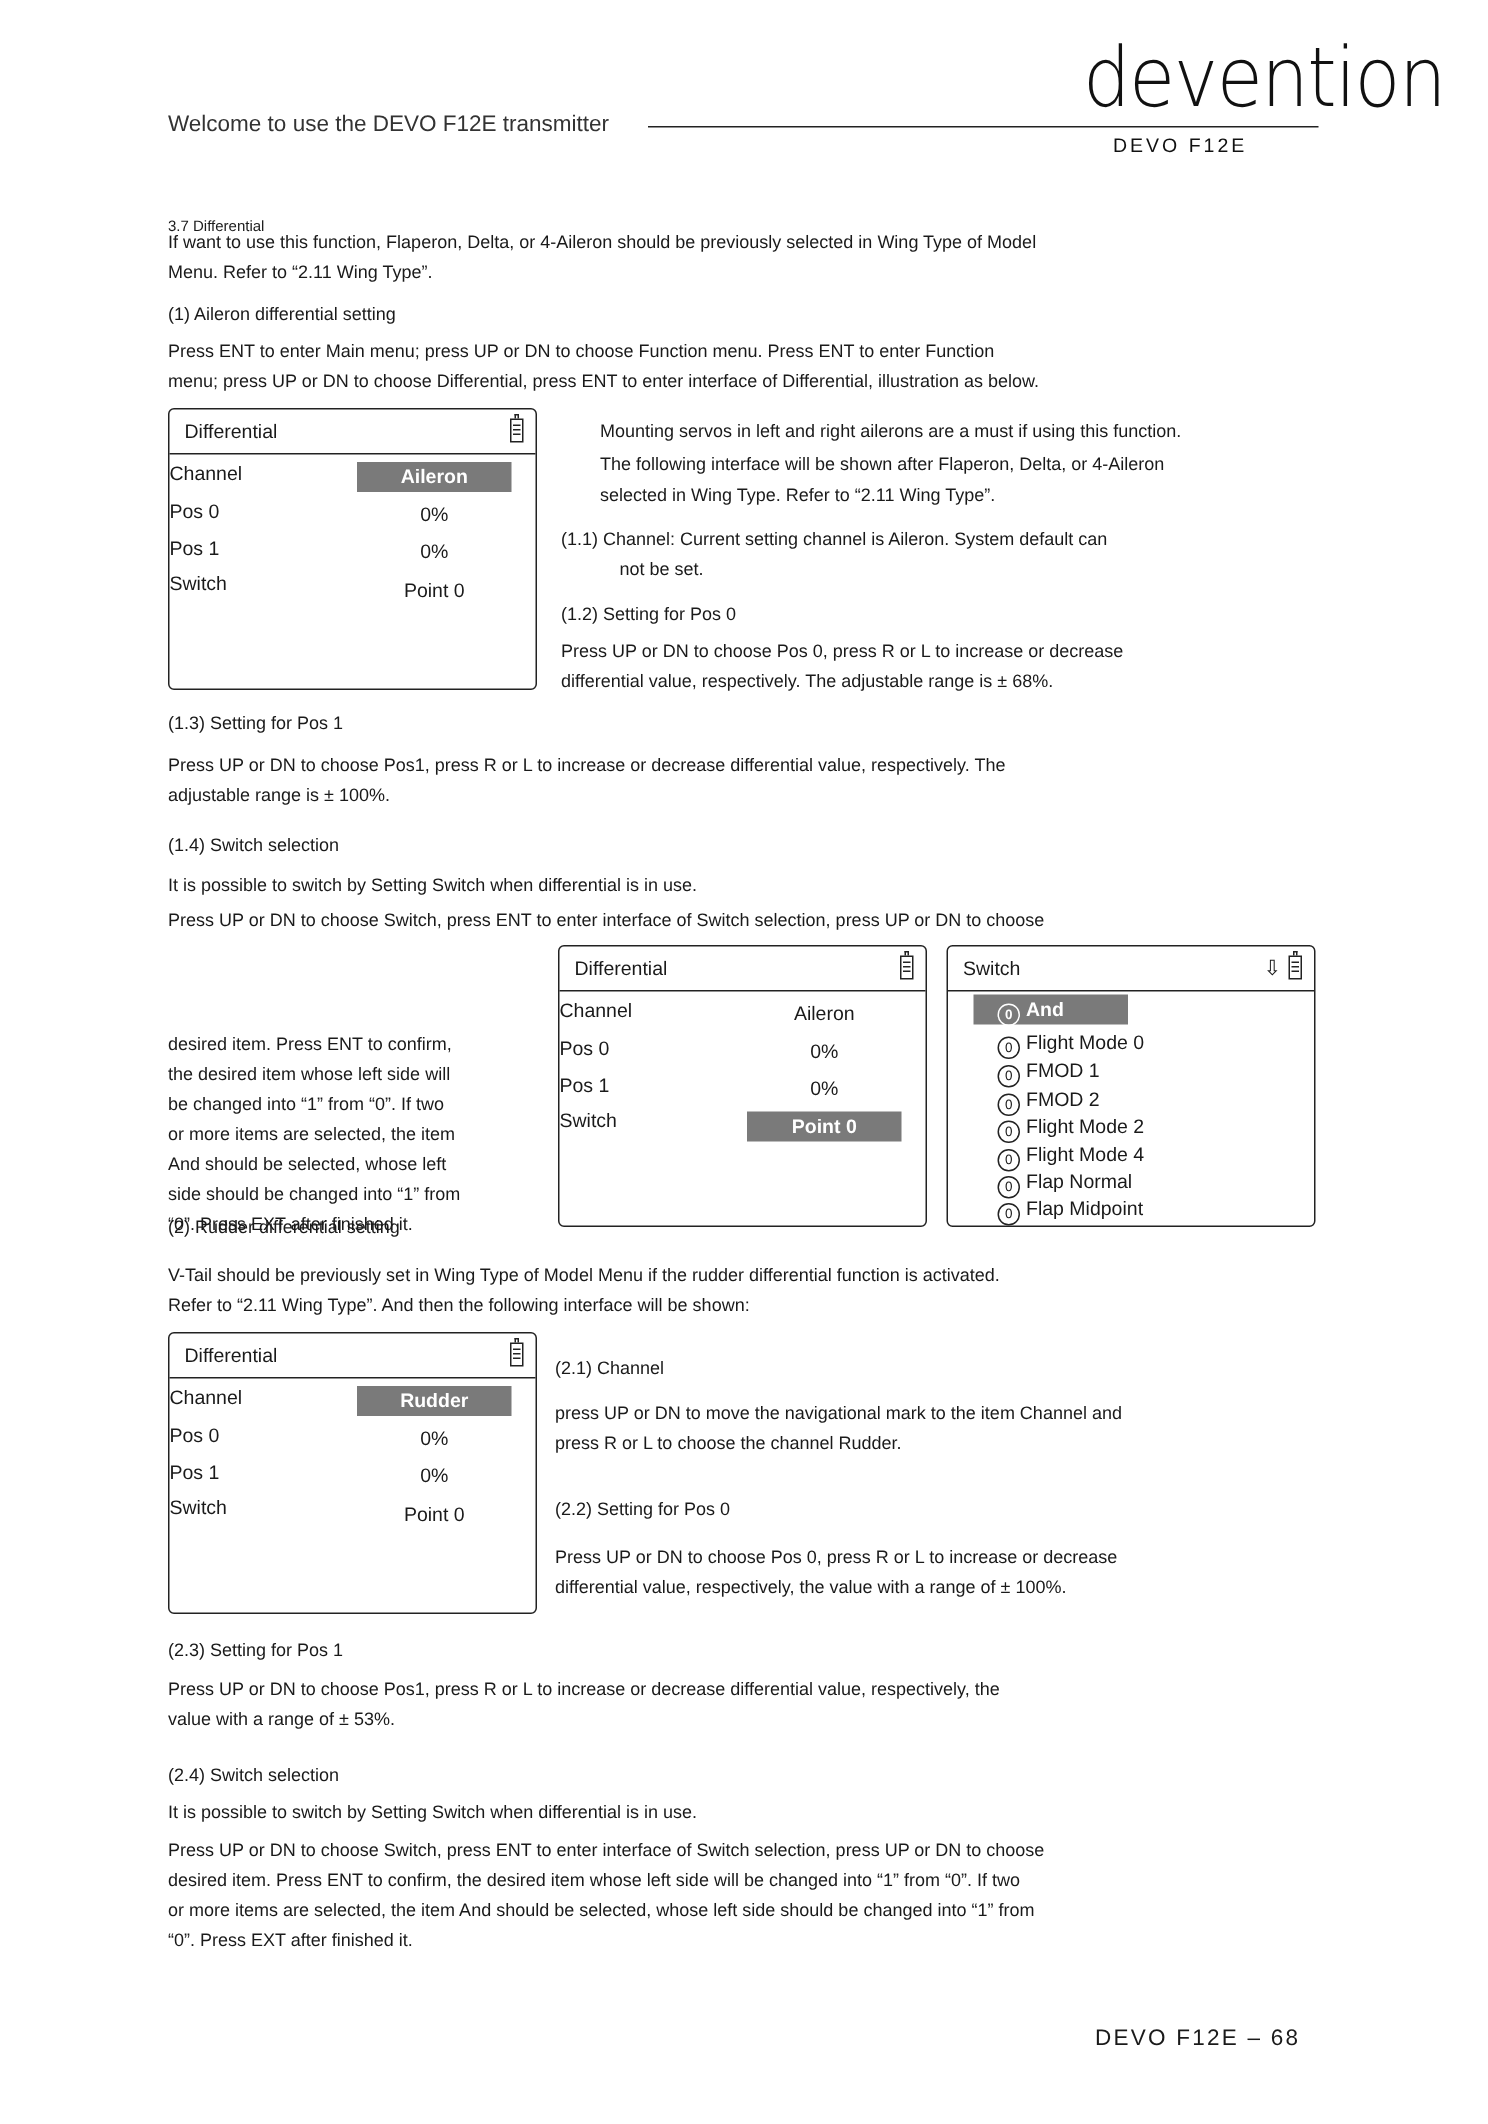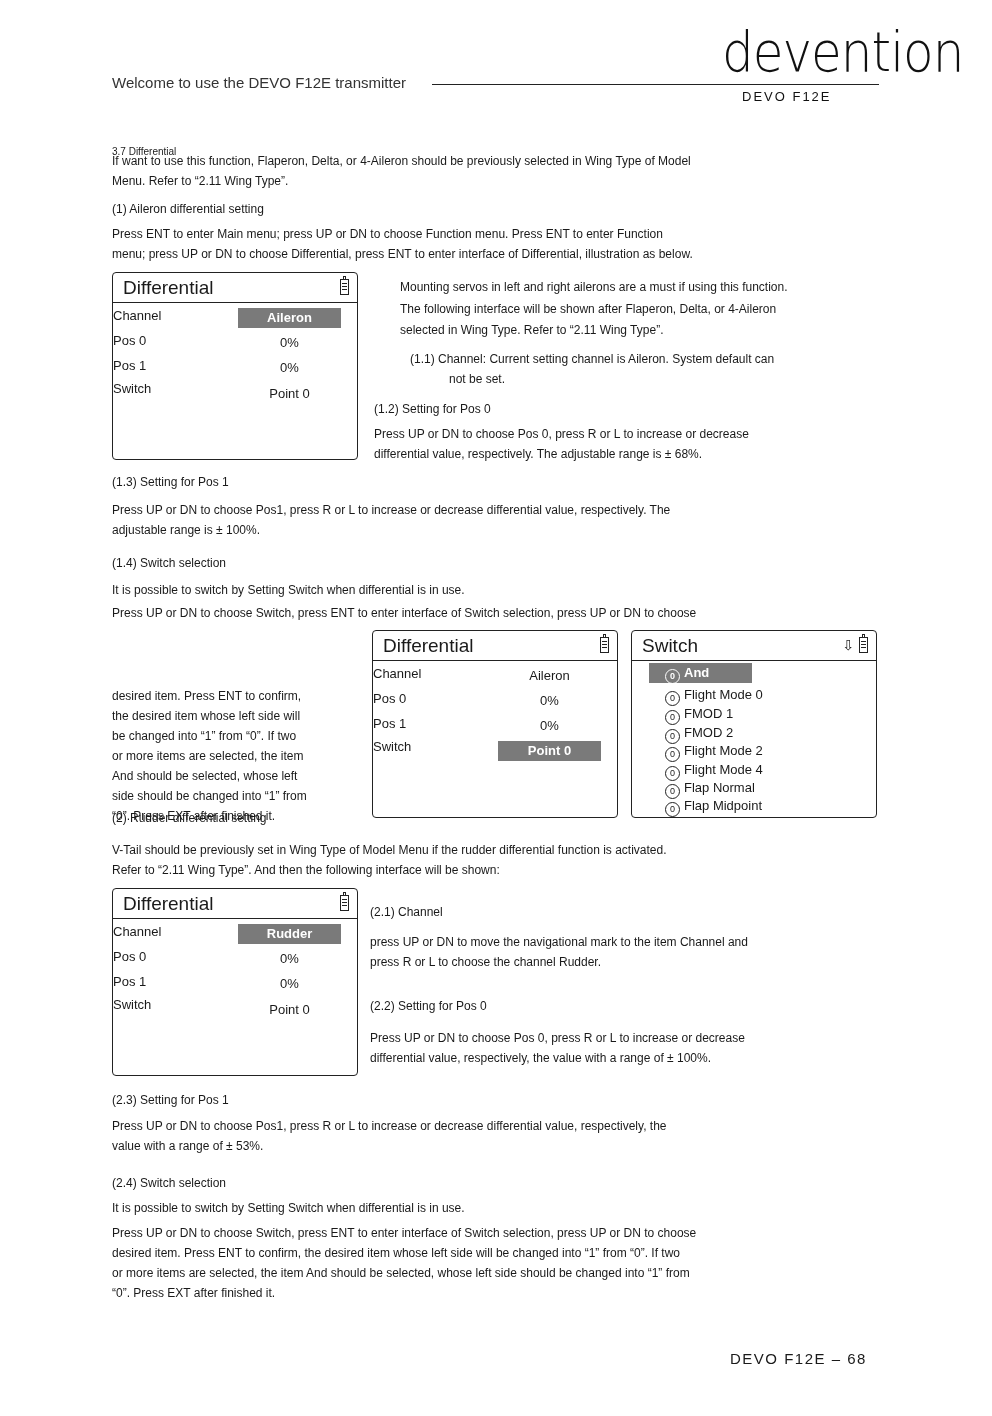--- a/index.html
+++ b/index.html
@@ -6,21 +6,21 @@
   body{width:992px;height:1416px;position:relative;overflow:hidden;color:#1a1a1a;
        font-family:"Liberation Sans","DejaVu Sans",sans-serif;}
   .abs{position:absolute;}
   .p{font-size:12px;line-height:20px;margin:0;}
   .hdr-text{left:112px;top:74px;font-size:15px;color:#333;}
   .hdr-line{left:432px;top:84px;width:447px;height:1px;background:#222;}
   .logo{left:722px;top:22px;font-size:50px;letter-spacing:-1px;font-family:"DejaVu Sans",sans-serif;font-weight:300;color:#111;line-height:60px;transform:scaleY(1.1);}
   .logo-sub{left:742px;top:89px;font-size:13px;letter-spacing:2px;color:#111;}
   .h3{left:112px;top:126px;font-weight:normal;font-size:10px;margin-top:20px;}
   .screen{position:absolute;border:1.5px solid #222;border-radius:4px;background:#fff;box-sizing:border-box;}
-  .screen .title{position:absolute;left:0;top:0;right:0;height:29px;border-bottom:1.5px solid #222;font-size:19px;padding-left:10px;line-height:29px;}
+  .screen .title{position:absolute;left:0;top:0;right:0;height:29px;border-bottom:1.5px solid #222;font-size:13px;padding-left:10px;line-height:29px;}
   .batt{position:absolute;right:8px;top:6px;width:9px;height:16px;border:1.2px solid #222;box-sizing:border-box;}
   .batt::before{content:"";position:absolute;left:2px;top:-4px;width:3px;height:3px;border:1.2px solid #222;border-bottom:none;box-sizing:border-box;}
   .batt i{position:absolute;left:1px;right:1px;height:1.2px;background:#222;}
   .row{position:absolute;font-size:13px;}
   .lbl{position:absolute;width:110px;text-align:left;}
   .val{position:absolute;left:125px;width:103px;height:20px;text-align:center;line-height:20px;}
   .val.sel{background:#7a7a7a;color:#fff;font-weight:bold;}
   .arrow{position:absolute;right:22px;top:6px;font-size:14px;}
   .sw-item{position:absolute;left:33px;font-size:13px;white-space:nowrap;}
   .sw-item .circ{display:inline-block;width:13px;height:13px;border:1.2px solid #222;border-radius:50%;font-size:9px;line-height:13px;text-align:center;margin-right:4px;vertical-align:-2px;}
@@ -72,21 +72,21 @@
       <span class="lbl">Switch</span>
       <span class="val" style="top:3px">Point 0</span>
     </div>
 </div>
 
 <div class="abs" style="left:374px;top:277px;width:508px;margin-left:26px;">
   <p class="p" style="line-height:21.5px">Mounting servos in left and right ailerons are a must if using this function.</p>
   <p class="p" style="line-height:21.5px">The following interface will be shown after Flaperon, Delta, or 4-Aileron</p>
   <p class="p" style="line-height:21.5px">selected in Wing Type. Refer to “2.11 Wing Type”.</p>
 </div>
-<div class="abs" style="left:374px;top:349px;width:508px;margin-left:36px;">
+<div class="abs" style="left:374px;top:349px;width:508px;">
   <p class="p">(1.1) Channel: Current setting channel is Aileron. System default can</p>
   <p class="p" style="padding-left:39px">not be set.</p>
 </div>
 <p class="abs p" style="left:374px;top:399px;">(1.2) Setting for Pos 0</p>
 <div class="abs" style="left:374px;top:424px;width:508px;">
   <p class="p">Press UP or DN to choose Pos 0, press R or L to increase or decrease</p>
   <p class="p">differential value, respectively. The adjustable range is ± 68%.</p>
 </div>
 
 <p class="abs p" style="left:112px;top:472px;">(1.3) Setting for Pos 1</p>

